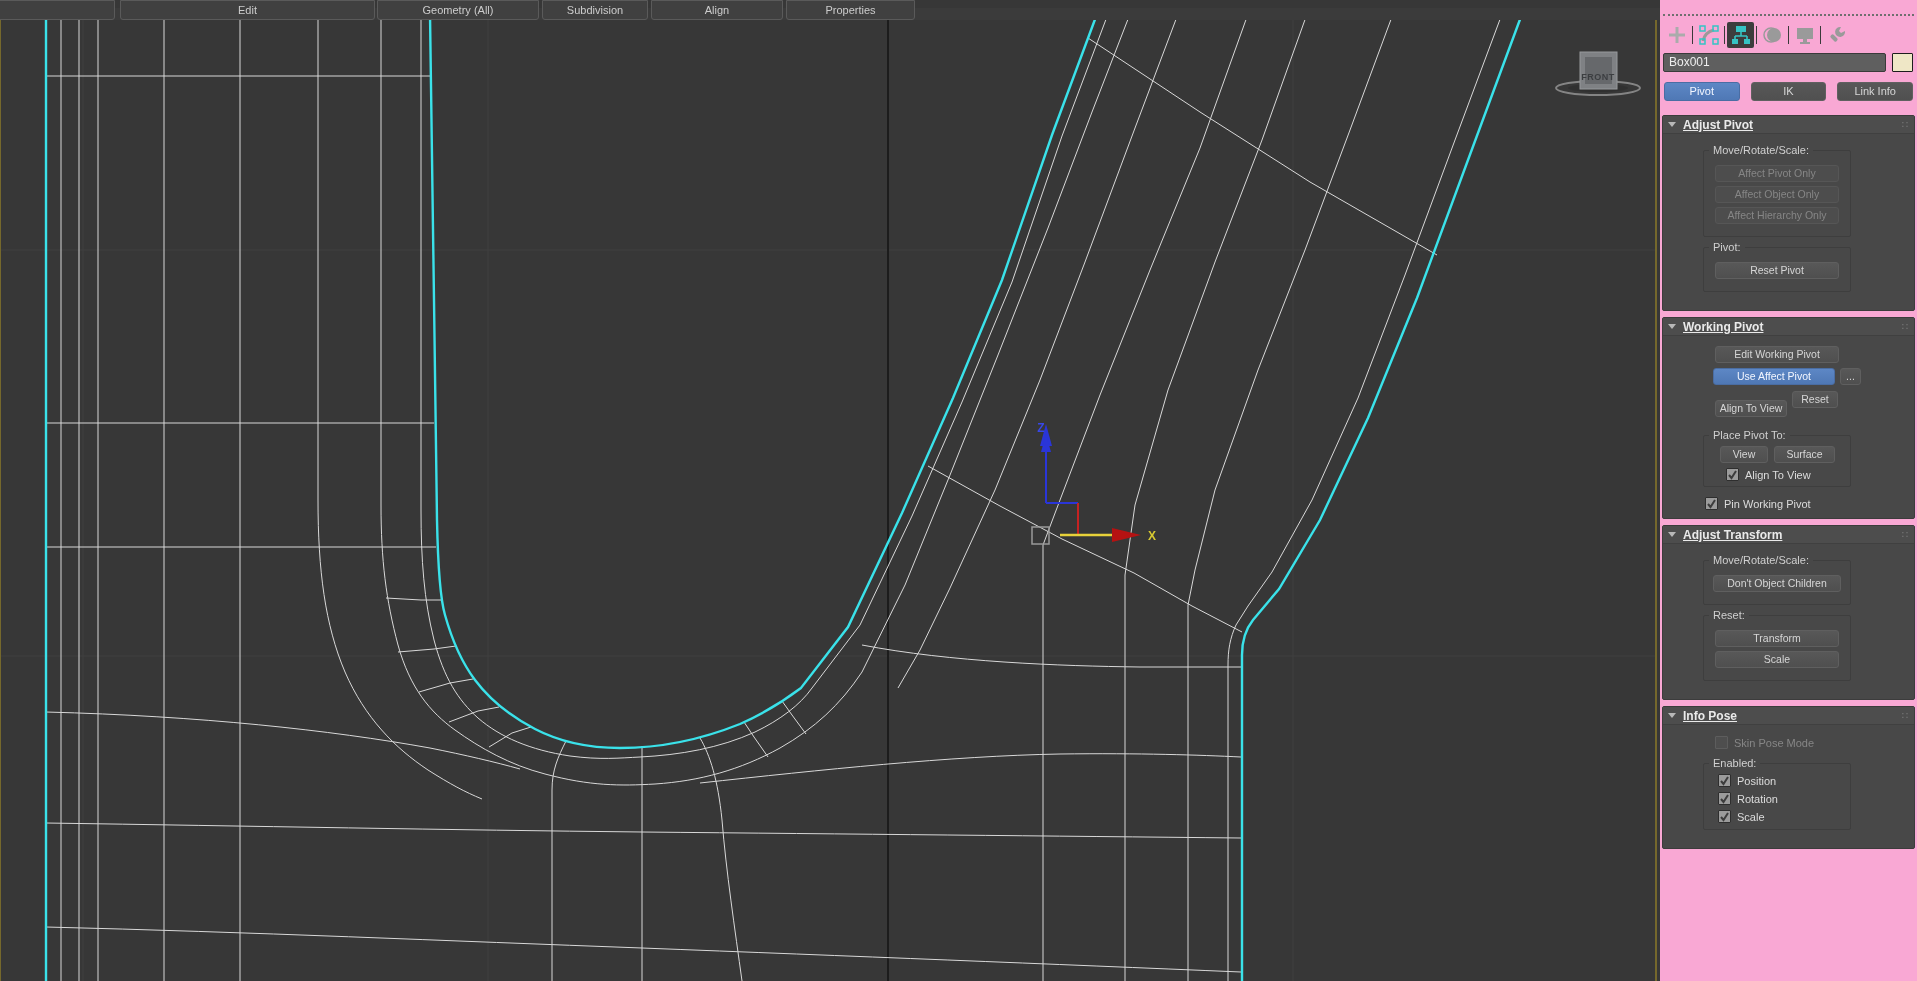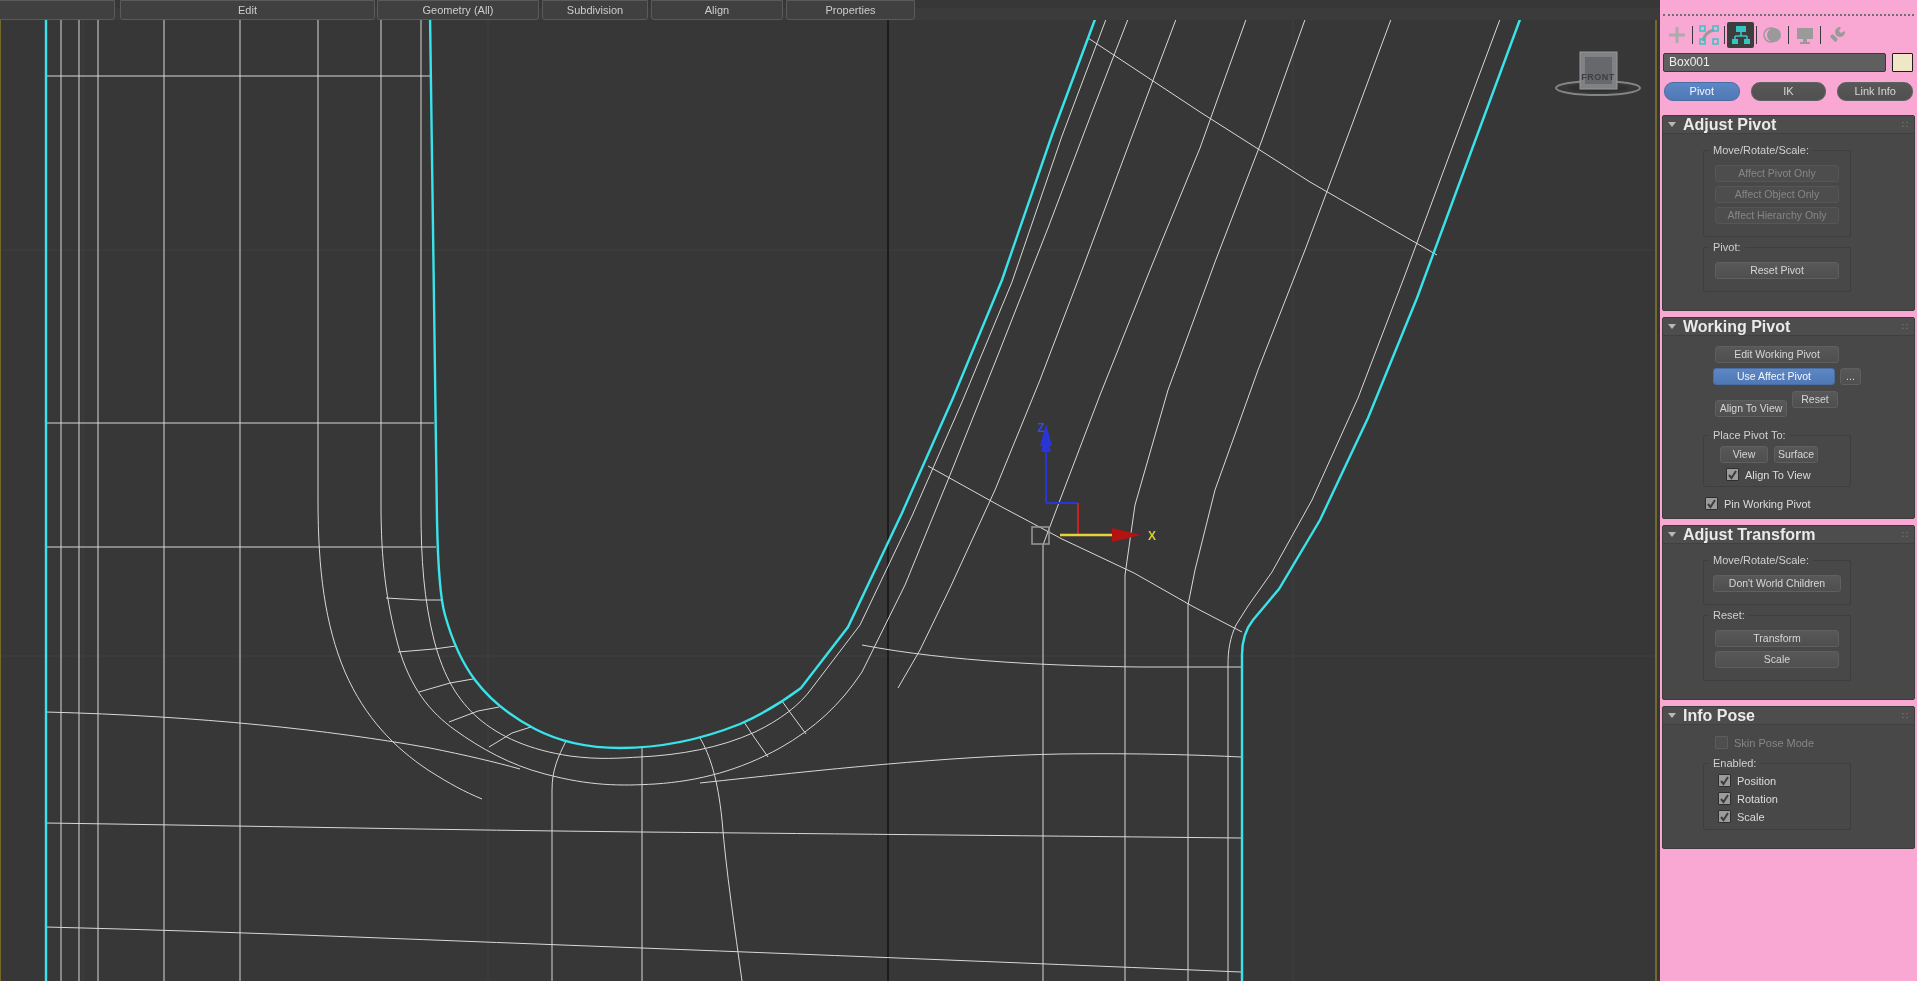--- a/index.html
+++ b/index.html
@@ -24,31 +24,31 @@
   .dock-handle { height:4px; margin:14px 3px 2px 3px; border-top:2px dotted #6f6f6f; }
   .icon-row { display:flex; align-items:center; height:30px; padding:0 3px; }
   .ptab { width:27px; height:26px; display:flex; align-items:center; justify-content:center; border-radius:2px; }
   .ptab.sel { background:#3d3d3d; }
   .psep { width:1px; height:18px; background:#3a3a3a; margin:0 2px; }
   .name-row { display:flex; align-items:center; padding:3px 4px 3px 3px; gap:6px; }
   .name-field { flex:1; height:19px; background:#5f5f5f; border:1px solid #3a3a3a; border-radius:2px;
                 color:#eeeeee; font-size:12px; line-height:17px; padding-left:5px; }
   .swatch { width:21px; height:19px; border:1px solid #1d1d1d; border-radius:1px; }
   .tab-row { display:flex; gap:11px; padding:7px 4px 11px 4px; }
-  .mtab { flex:1; height:19px; border-radius:9px; border:1px solid #606060;
+  .mtab { flex:1; height:19px; border-radius:3px; border:1px solid #606060;
           background:linear-gradient(#585858,#505050); color:#d6d6d6; font-size:11px;
           text-align:center; line-height:17px; }
   .mtab.active { background:linear-gradient(#5d87c5,#4f78b5); border-color:#4a6da3; color:#f2f6ff; }
 
   .rollout { margin:3px 2px 6px 2px; background:#484848; border:1px solid #3c3c3c; border-radius:2px; }
   .ro-head { display:flex; align-items:center; height:18px; padding:0 5px; background:#4d4d4d;
              border-bottom:1px solid #404040; }
   .ro-arrow { width:0; height:0; border-left:4px solid transparent; border-right:4px solid transparent;
               border-top:5px solid #b8b8b8; margin-right:7px; }
-  .ro-title { font-weight:bold; font-size:16px; color:#eaeaea; flex:1; }
+  .ro-title { font-weight:bold; font-size:12px; color:#eaeaea; flex:1;text-decoration:underline; }
   .ro-grip { color:#7a7a7a; font-size:10px; letter-spacing:1px; }
   .ro-body { padding:6px 0 8px 0; position:relative; }
 
   .gbox { position:relative; margin:10px 8px 10px 40px; width:148px; border:1px solid #3e3e3e;
           border-radius:2px; padding:10px 0 8px 0; }
   .gbox-label { position:absolute; top:-7px; left:5px; background:#484848; padding:0 4px;
                 font-size:11px; color:#d0d0d0; white-space:nowrap; }
   .pbtn { display:block; margin:4px auto; width:124px; height:17px; border-radius:3px;
           border:1px solid #5f5f5f; background:linear-gradient(#585858,#4f4f4f);
           color:#d6d6d6; font-size:10.5px; text-align:center; line-height:15px; white-space:nowrap; }
@@ -281,21 +281,21 @@
         <div class="pbtn" style="margin:0 0 0 5px; width:21px;">...</div>
       </div>
       <div class="btnrow" style="margin:6px 0 0 52px;">
         <div class="pbtn" style="margin:0; width:72px;">Align To View</div>
         <div class="pbtn" style="margin:0 0 17px 5px; width:46px;">Reset</div>
       </div>
       <div class="gbox" style="padding-bottom:5px;">
         <div class="gbox-label">Place Pivot To:</div>
         <div class="btnrow" style="margin-left:16px;">
           <div class="pbtn" style="margin:0; width:48px;">View</div>
-          <div class="pbtn" style="margin:0 0 0 6px; width:44px;">Surface</div>
+          <div class="pbtn" style="margin:0 0 0 6px; width:61px;">Surface</div>
         </div>
         <div class="cbrow" style="margin-left:22px;">
           <div class="cb">
             <svg width="11" height="11">
                 <polyline points="2,6 4.5,9 9,2" fill="none" stroke="#3c3c3c" stroke-width="2"></polyline>
               </svg>
           </div>
           <span class="cblabel">Align To View</span>
         </div>
       </div>
@@ -312,21 +312,21 @@
 
   <div class="rollout">
     <div class="ro-head">
       <div class="ro-arrow"></div>
       <div class="ro-title">Adjust Transform</div>
       <div class="ro-grip">∷</div>
     </div>
     <div class="ro-body">
       <div class="gbox">
         <div class="gbox-label">Move/Rotate/Scale:</div>
-        <div class="pbtn" style="width:128px;">Don't World Children</div>
+        <div class="pbtn" style="width:128px;">Don't Object Children</div>
       </div>
       <div class="gbox">
         <div class="gbox-label">Reset:</div>
         <div class="pbtn">Transform</div>
         <div class="pbtn">Scale</div>
       </div>
     </div>
   </div>
 
   <div class="rollout">

